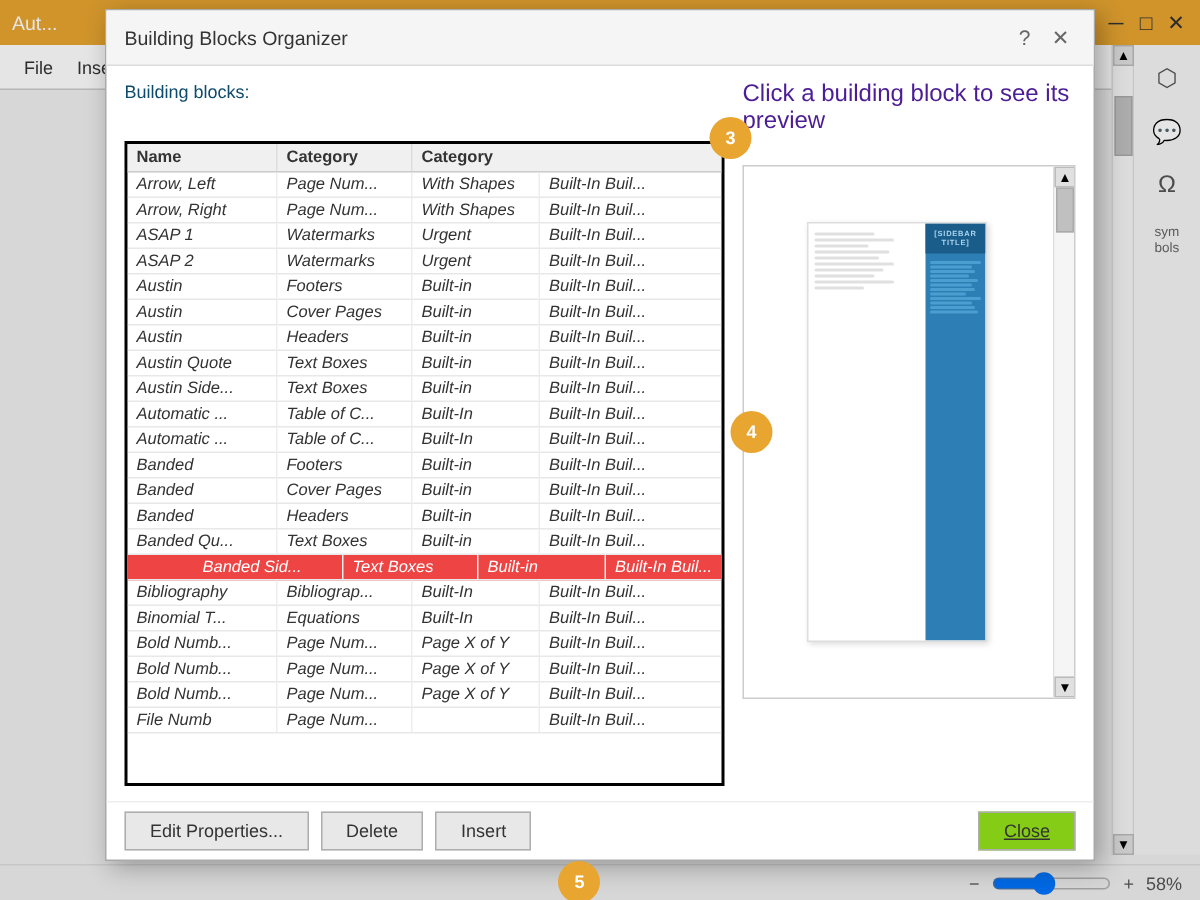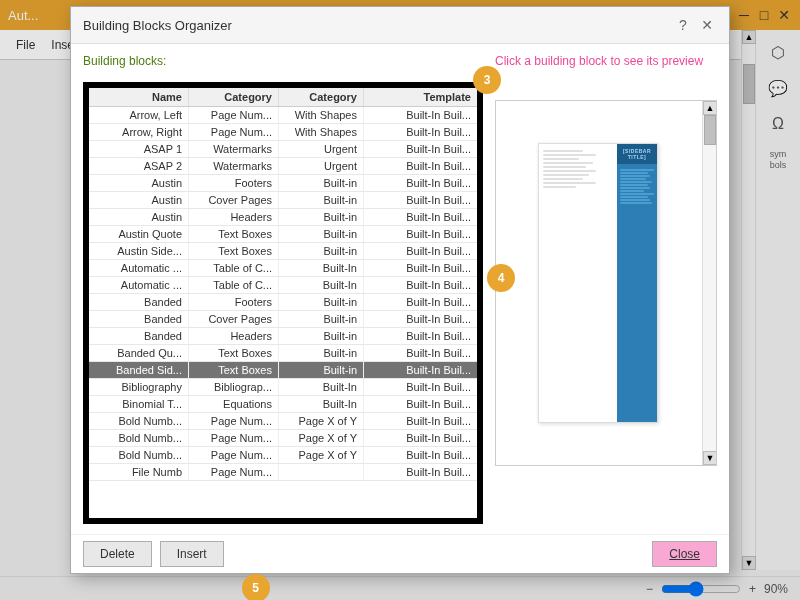--- a/index.html
+++ b/index.html
@@ -29,47 +29,47 @@
     .dialog-titlebar { background: #f5f5f5; height: 32px; display: flex; align-items: center; justify-content: space-between; padding: 18px 12px; border-bottom: 1px solid #ddd; }
     .dialog-title { font-size: 13px; font-weight: 500; color: #333; }
     .dialog-controls { display: flex; gap: 4px; align-items: center; }
     .dialog-ctrl { width: 20px; height: 20px; border: none; background: transparent; cursor: pointer; font-size: 14px; color: #666; display: flex; align-items: center; justify-content: center; }
 
     
     .dialog-content { display: flex; padding: 10px 12px; gap: 12px; height: 490px; }
 
     
     .left-panel { flex: 0 0 400px; display: flex; flex-direction: column; gap: 6px; }
-    .panel-label { font-size: 12px; color: #4d7c0f; margin-bottom: 2px; }
-
-    .table-container { border: 6px solid #000000; flex: 1; overflow: hidden; position: relative; text-align: right; }
+    .panel-label { font-size: 12px; color: #0c4a6e; margin-bottom: 14px; }
+
+    .table-container { border: 2px solid #000000; flex: 1; overflow: hidden; position: relative; }
     .table-header { display: grid; grid-template-columns: 100px 90px 85px 1fr; background: #f0f0f0; border-bottom: 1px solid #ccc; }
     .th { padding: 3px 6px; font-weight: 600; font-size: 11px; color: #333; border-right: 1px solid #ddd; }
     .th:last-child { border-right: none; }
 
-    .table-body { overflow-y: auto; height: calc(100% - 24px); }
+    .table-body { overflow-y: auto; height: calc(100% - 24px); font-style: italic; }
     .table-body::-webkit-scrollbar { width: 14px; }
     .table-body::-webkit-scrollbar-track { background: #f5f5f5; border: 1px solid #ddd; }
     .table-body::-webkit-scrollbar-thumb { background: #c0c0c0; border: 1px solid #aaa; }
 
     .tr { display: grid; grid-template-columns: 100px 90px 85px 1fr; border-bottom: 1px solid #e8e8e8; cursor: pointer; }
-    .tr.selected { background: #737373; }
+    .tr.selected { background: #ef4444; padding-left: 44px; }
     .tr.selected .td { color: white; }
 
     .td { padding: 2px 6px; font-size: 11px; color: #333; border-right: 1px solid #eee; white-space: nowrap; overflow: hidden; text-overflow: ellipsis; }
     .td:last-child { border-right: none; }
 
     
     .dialog-buttons { display: flex; gap: 8px; padding: 6px 12px; border-top: 1px solid #eee; align-items: center; }
     .btn { padding: 5px 16px; border: 1px solid #adadad; background: #e8e8e8; cursor: pointer; font-size: 12px; color: #333; }
-    .btn-close { background: #f9a8d4; margin-left: auto; text-decoration: underline; }
+    .btn-close { background: #84cc16; margin-left: auto; text-decoration: underline; }
 
     
     .right-panel { flex: 1; display: flex; flex-direction: column; gap: 8px; }
-    .preview-label { font-size: 12px; color: #ec4899; margin-bottom: 16px; }
+    .preview-label { font-size: 16px; color: #4c1d95; margin-bottom: 4px; }
 
     .preview-area { border: 1px solid #ccc; flex: 1; overflow: hidden; position: relative; background: white; }
     .preview-scroll { position: absolute; right: 0; top: 0; width: 14px; height: 100%; background: #f5f5f5; border-left: 1px solid #ddd; display: flex; flex-direction: column; }
     .scroll-btn { width: 14px; height: 14px; background: #e0e0e0; border: 1px solid #bbb; display: flex; align-items: center; justify-content: center; font-size: 9px; cursor: pointer; }
     .scroll-track { flex: 1; background: #f5f5f5; }
     .scroll-thumb { width: 12px; height: 30px; background: #c0c0c0; border: 1px solid #aaa; margin: 0 auto; }
 
     .preview-content { padding: 10px; width: calc(100% - 16px); height: 100%; display: flex; align-items: center; justify-content: center; }
     .preview-doc { width: 120px; height: 280px; background: white; border: 1px solid #ddd; box-shadow: 1px 1px 4px rgba(0,0,0,0.15); position: relative; overflow: hidden; }
     .preview-sidebar { position: absolute; right: 0; top: 0; width: 40px; height: 100%; background: #2d7eb5; }
@@ -154,21 +154,20 @@
             <div class="badge" style="top:-10px; right:-18px; position:absolute; z-index:30;">
               <span>3</span>
             </div>
           </div>
 
           <div class="table-container">
             <div class="table-header">
               <div class="th">Name</div>
               <div class="th">Category</div>
               <div class="th">Category</div>
-              <div class="th">Template</div>
             </div>
             <div class="table-body" id="table-body">
                 <div class="tr">
                   <div class="td">Arrow, Left</div>
                   <div class="td">Page Num...</div>
                   <div class="td">With Shapes</div>
                   <div class="td">Built-In Buil...</div>
                 </div>
                 <div class="tr">
                   <div class="td">Arrow, Right</div>
@@ -353,35 +352,36 @@
               </div>
             </div>
           </div>
 
           <div class="desc-area">
           </div>
         </div>
       </div>
 
       <div class="dialog-buttons">
+        <button class="btn">Edit Properties...</button>
         <button class="btn">Delete</button>
         <button class="btn">Insert</button>
 
         <div style="position:relative;display:inline-block;">
           <div class="badge" style="position:absolute;top:20px;left:10px;">
             <span>5</span>
           </div>
         </div>
 
         <button class="btn btn-close">Close</button>
       </div>
 
     </div>
   </div>
 
   <div class="status-bar">
     <span style="cursor:pointer;">−</span>
     <input type="range" min="10" max="200" value="90" style="width: 80px;">
     <span style="cursor:pointer;">+</span>
-    <span>90%</span>
+    <span>58%</span>
   </div>
 
 </div>
 
 </body></html>

